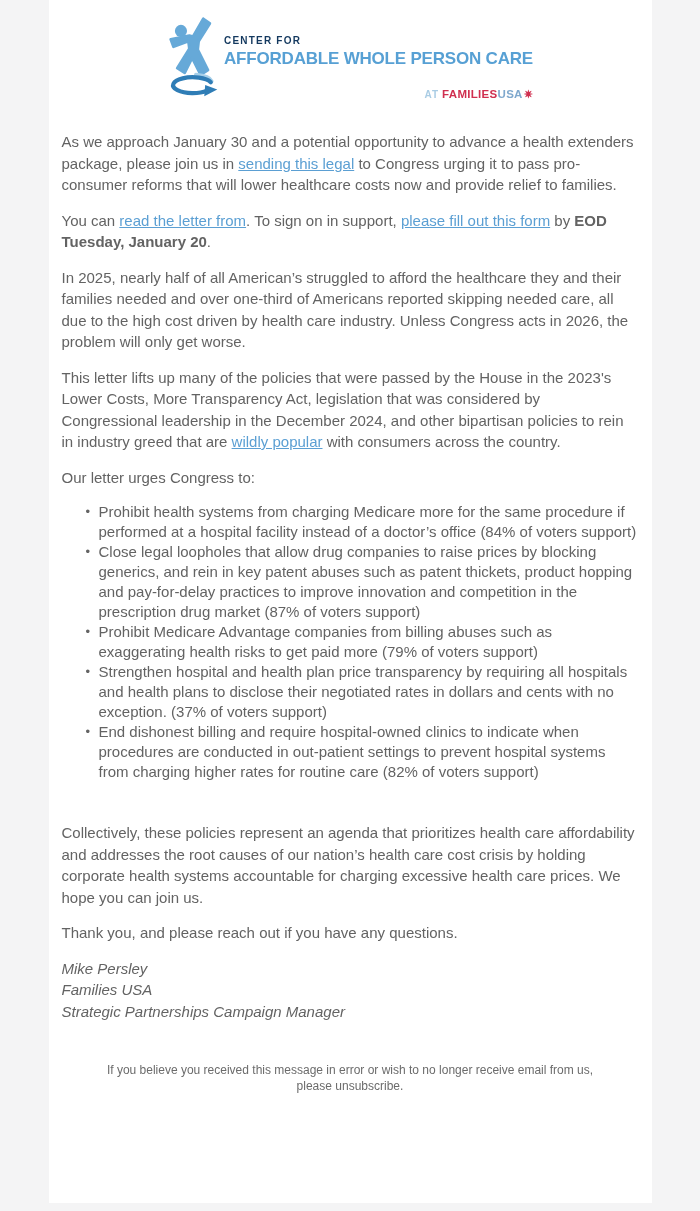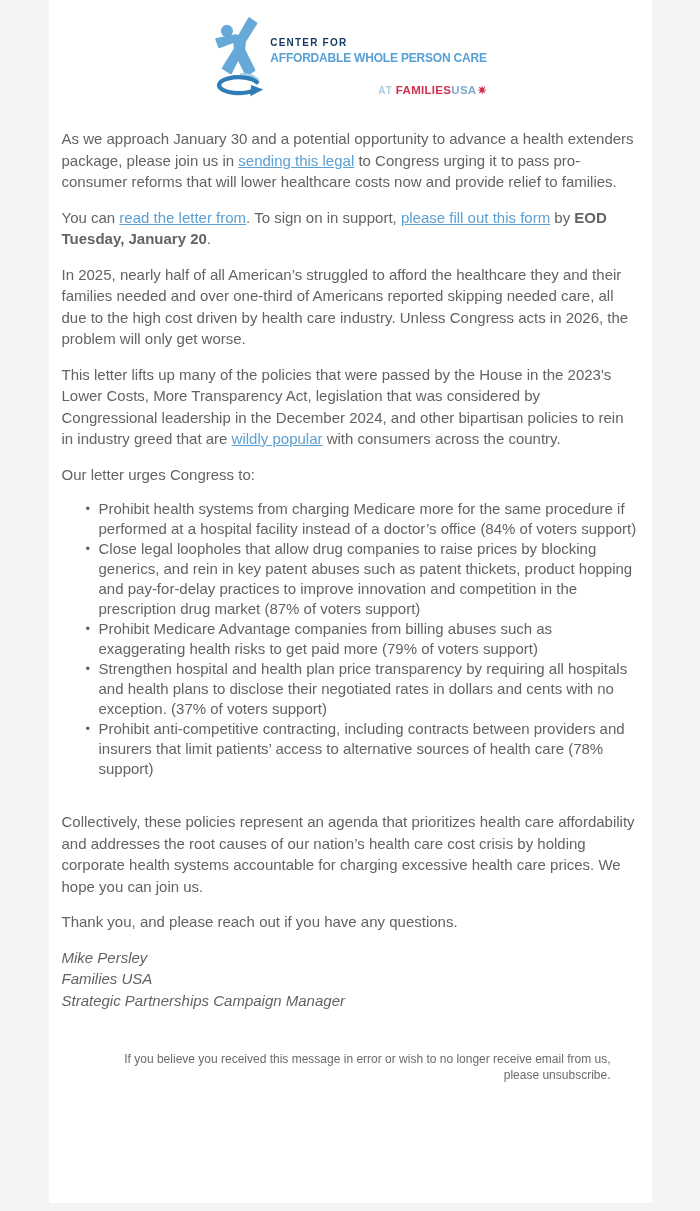--- a/index.html
+++ b/index.html
@@ -14,35 +14,35 @@
     width: 603px;
     min-height: 1203px;
     margin: 0 auto;
     background: #ffffff;
     padding: 14px 13px 20px 13px;
   }
   
   .logo {
     display: flex;
     justify-content: center;
-    align-items: center;
+    align-items: flex-start;
     padding: 2px 0 8px 0;
   }
   .logo-figure { width: 54px; height: 82px; flex: 0 0 auto; }
   .logo-text { margin-left: 3px; padding-top: 19px; }
   .center-for {
     color: #14395f;
     font-weight: bold;
     font-size: 10px;
     letter-spacing: 1.2px;
   }
   .main-title {
     color: #57a0d4;
     font-weight: bold;
-    font-size: 12px;
+    font-size: 17px;
     letter-spacing: -0.2px;
     white-space: nowrap;
     margin-top: 3px;
   }
   .at-line {
     text-align: right;
     font-weight: bold;
     font-size: 11.5px;
     margin-top: 19px;
     white-space: nowrap;
@@ -60,40 +60,40 @@
   }
   .email-body p { margin: 0 0 14px 0; }
   .link {
     color: #5b9fd3;
     text-decoration: underline;
     cursor: pointer;
   }
   .bold { font-weight: bold; }
   ul.demands {
     list-style: none;
-    margin: 6px 0 32px 0;
+    margin: 6px 0 40px 0;
     padding: 0 0 0 37px;
     line-height: 20px;
   }
   ul.demands li { position: relative; margin: 0; }
   ul.demands li::before {
     content: "\2022";
     position: absolute;
     left: -13px;
     top: 0;
     font-size: 13px;
     color: #636363;
   }
   .signature div { line-height: 21.5px; }
   .signature { margin-bottom: 14px; font-style: italic; }
   
   .footer-note {
     margin-top: 40px;
     padding: 0 28px;
-    text-align: right;
+    text-align: center;
     color: #6b6b6b;
     font-size: 12px;
     line-height: 16px;
   }
 </style>
 </head>
 <body>
 
 <div class="email-card">
 
@@ -128,21 +128,21 @@
 
     <p><span>This letter lifts up many of the policies that were passed by the House in the 2023's Lower Costs, More Transparency Act, legislation that was considered by Congressional leadership in the December 2024, and other bipartisan policies to rein in industry greed that are </span><a class="link">wildly popular</a><span> with consumers across the country.</span></p>
 
     <p>Our letter urges Congress to:</p>
 
     <ul class="demands">
       <li>Prohibit health systems from charging Medicare more for the same procedure if performed at a hospital facility instead of a doctor’s office (84% of voters support)</li>
       <li>Close legal loopholes that allow drug companies to raise prices by blocking generics, and rein in key patent abuses such as patent thickets, product hopping and pay-for-delay practices to improve innovation and competition in the prescription drug market (87% of voters support)</li>
       <li>Prohibit Medicare Advantage companies from billing abuses such as exaggerating health risks to get paid more (79% of voters support)</li>
       <li>Strengthen hospital and health plan price transparency by requiring all hospitals and health plans to disclose their negotiated rates in dollars and cents with no exception. (37% of voters support)</li>
-      <li>Prohibit anti-competitive contracting, including contracts between providers and insurers that limit patients’ access to alternative sources of health care (78% support)</li>
+      <li>End dishonest billing and require hospital-owned clinics to indicate when procedures are conducted in out-patient settings to prevent hospital systems from charging higher rates for routine care (82% of voters support)</li>
     </ul>
 
     <p>Collectively, these policies represent an agenda that prioritizes health care affordability and addresses the root causes of our nation’s health care cost crisis by holding corporate health systems accountable for charging excessive health care prices. We hope you can join us.</p>
 
     <p>Thank you, and please reach out if you have any questions.</p>
 
     <div class="signature">
       <div>Mike Persley</div>
       <div>Families USA</div>
       <div>Strategic Partnerships Campaign Manager</div>

